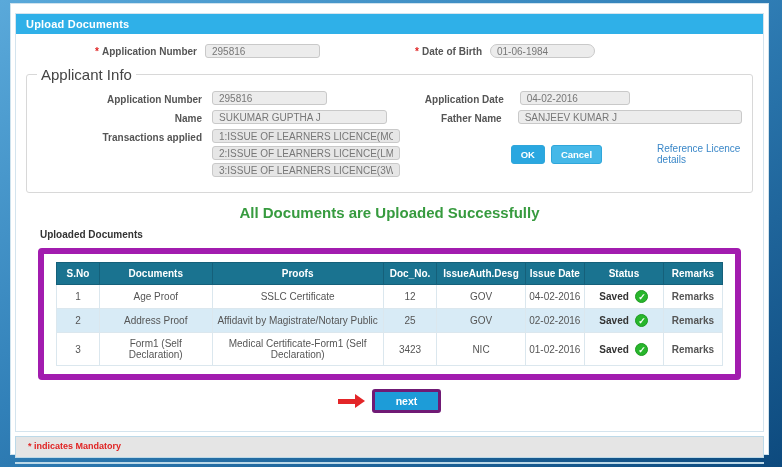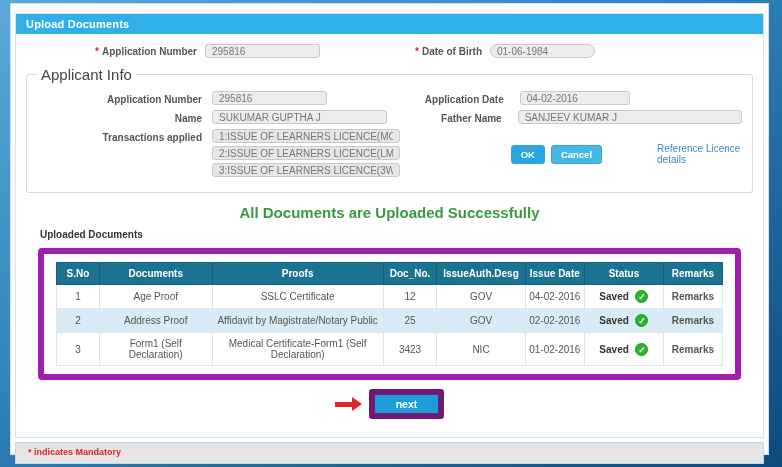--- a/index.html
+++ b/index.html
@@ -82,21 +82,21 @@
     font-size:9px; line-height:13px; text-align:center; display:inline-block;
     border:1px solid #1d9a21; font-weight:bold;
   }
   .col-sno{width:52px}.col-doc{width:148px}.col-proof{width:230px}.col-dno{width:58px}
   .col-auth{width:92px}.col-idate{width:78px}.col-status{width:88px}.col-rem{width:66px}
   
   .next-row { display:flex; justify-content:center; align-items:center; margin:9px 0 10px; }
   .arrow { display:flex; align-items:center; margin-right:7px; }
   .arrow-shaft { width:17px; height:5px; background:#e32528; }
   .arrow-head { width:0; height:0; border-left:10px solid #e32528; border-top:7px solid transparent; border-bottom:7px solid transparent; }
-  .btn-next { background:#1d9cd8; border:6px solid #701a75; font-size:10.5px; padding:3px 21px; }
+  .btn-next { background:#1d9cd8; border:3px solid #701a75; font-size:10.5px; padding:3px 21px; }
   .note-box {
     margin:4px 4px 0; border:1px solid #bcd9e8; background:#e5e5e5;
     padding:4px 12px 6px; font-size:9px; font-weight:bold; color:#e02424;
   }
   .empty-box { margin:4px 4px 4px; border:1px solid #bcd9e8; background:#eaf6fb; flex:1; }
 </style>
 </head>
 <body>
 
 <div class="frame">

